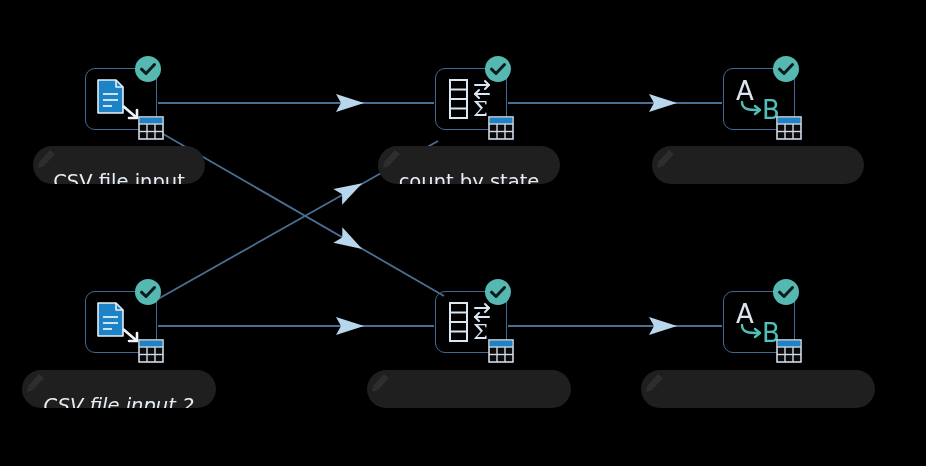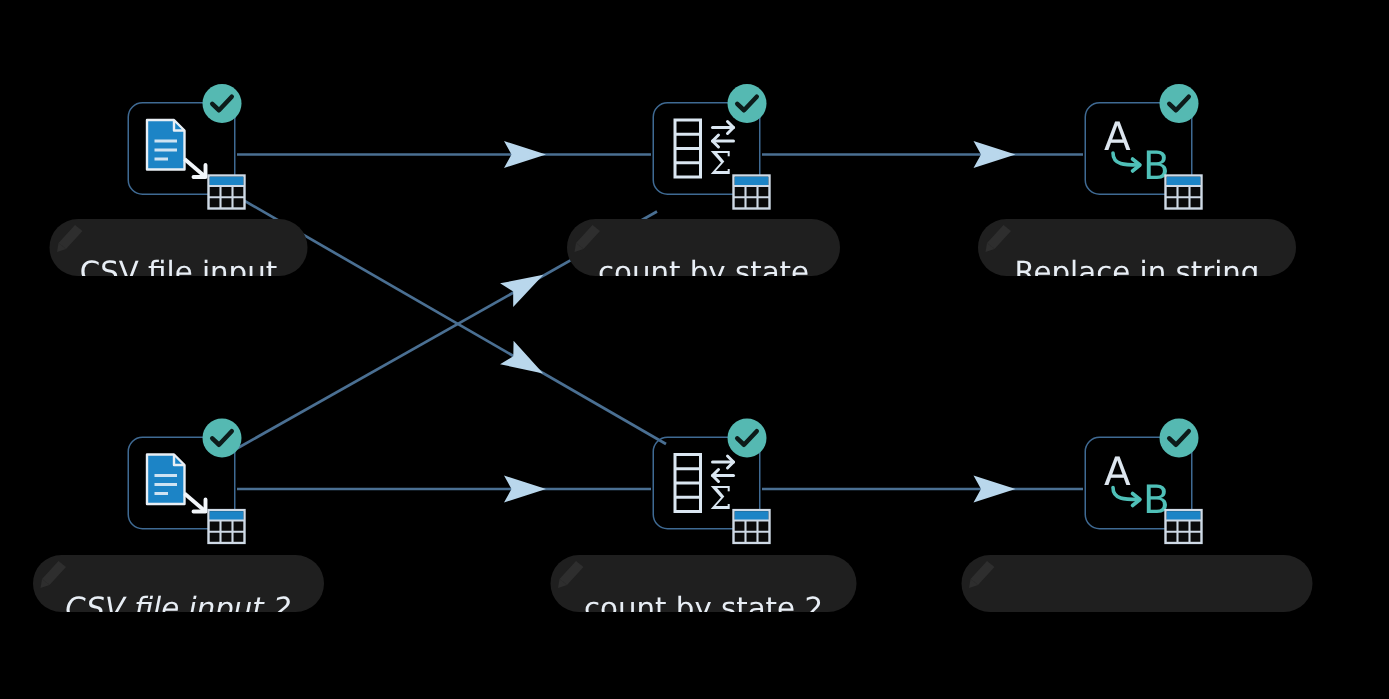--- a/index.html
+++ b/index.html
@@ -298,35 +298,33 @@
     <path d="M2 14 L13 2 L18 6 L7 18 Z" fill="#2e2e2e"></path>
     <path d="M2 14 L7 18 L1 20 Z" fill="#2e2e2e"></path>
   </svg>
         <span class="label-text">count by state</span>
       </div>
       <div class="label-pill" style="left: 652px; top: 146px; width: 212px;">
         <svg class="pill-mark" viewBox="0 0 22 22" xmlns="http://www.w3.org/2000/svg">
     <path d="M2 14 L13 2 L18 6 L7 18 Z" fill="#2e2e2e"></path>
     <path d="M2 14 L7 18 L1 20 Z" fill="#2e2e2e"></path>
   </svg>
-        <span class="label-text">Replace in string</span>
       </div>
       <div class="label-pill" style="left: 22px; top: 370px; width: 194px; font-style: italic;">
         <svg class="pill-mark" viewBox="0 0 22 22" xmlns="http://www.w3.org/2000/svg">
     <path d="M2 14 L13 2 L18 6 L7 18 Z" fill="#2e2e2e"></path>
     <path d="M2 14 L7 18 L1 20 Z" fill="#2e2e2e"></path>
   </svg>
         <span class="label-text">CSV file input 2</span>
       </div>
       <div class="label-pill" style="left: 367px; top: 370px; width: 204px;">
         <svg class="pill-mark" viewBox="0 0 22 22" xmlns="http://www.w3.org/2000/svg">
     <path d="M2 14 L13 2 L18 6 L7 18 Z" fill="#2e2e2e"></path>
     <path d="M2 14 L7 18 L1 20 Z" fill="#2e2e2e"></path>
   </svg>
-        <span class="label-text">count by state 2</span>
       </div>
       <div class="label-pill" style="left: 641px; top: 370px; width: 234px;">
         <svg class="pill-mark" viewBox="0 0 22 22" xmlns="http://www.w3.org/2000/svg">
     <path d="M2 14 L13 2 L18 6 L7 18 Z" fill="#2e2e2e"></path>
     <path d="M2 14 L7 18 L1 20 Z" fill="#2e2e2e"></path>
   </svg>
       </div>
     </div>
 
 </div>

